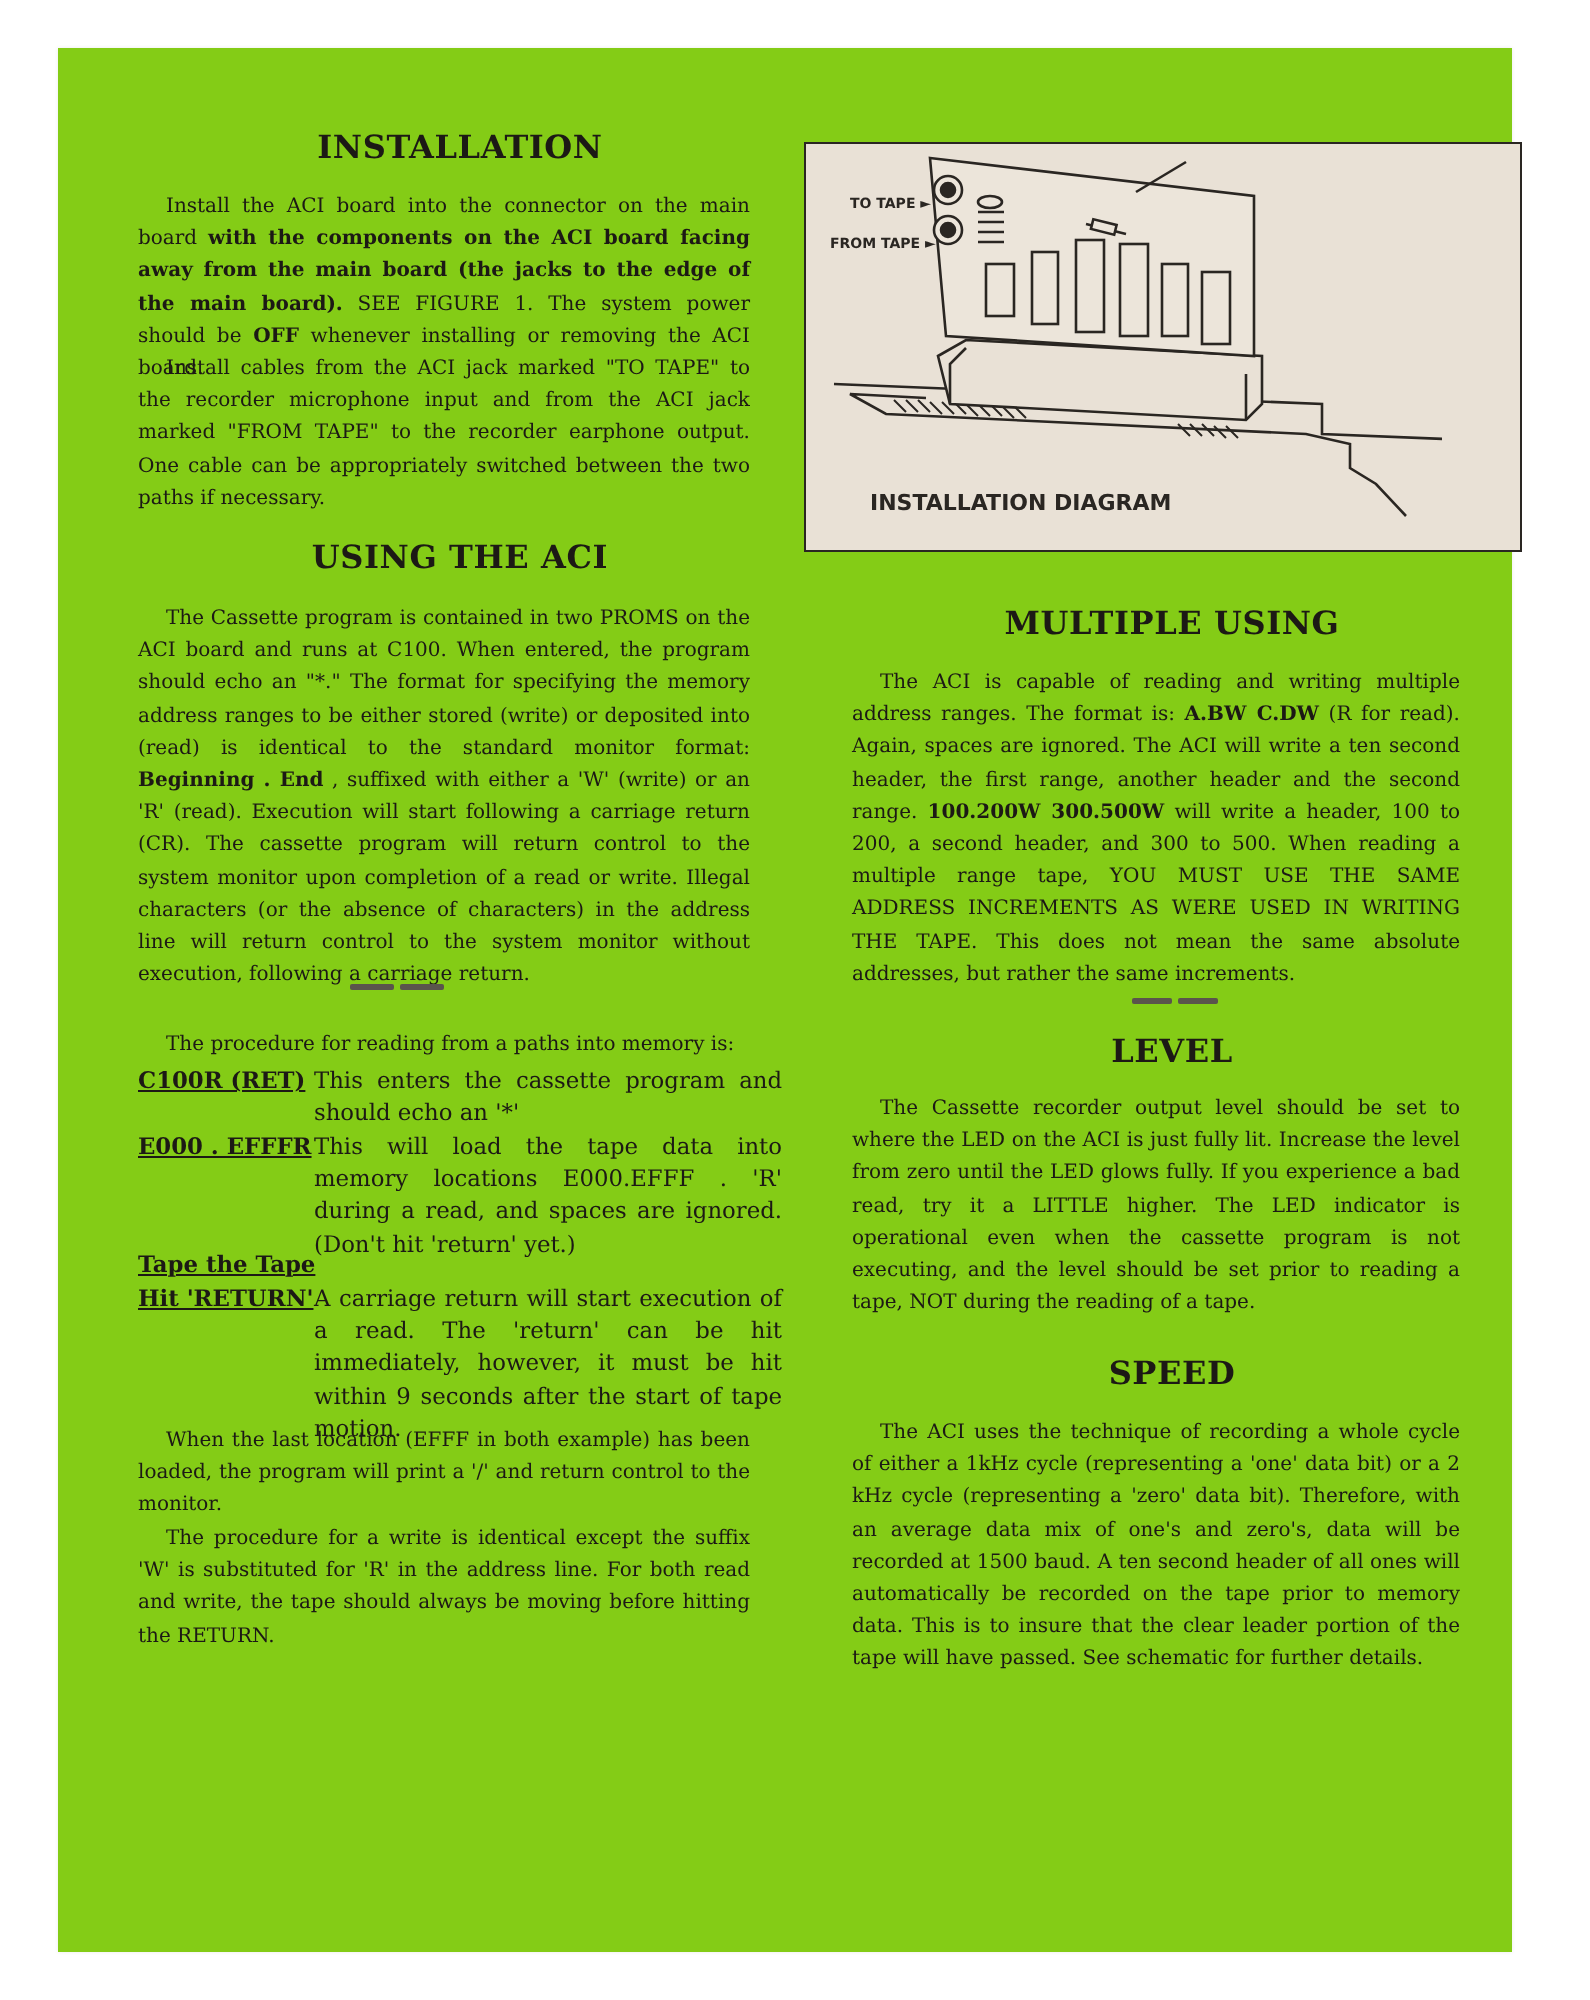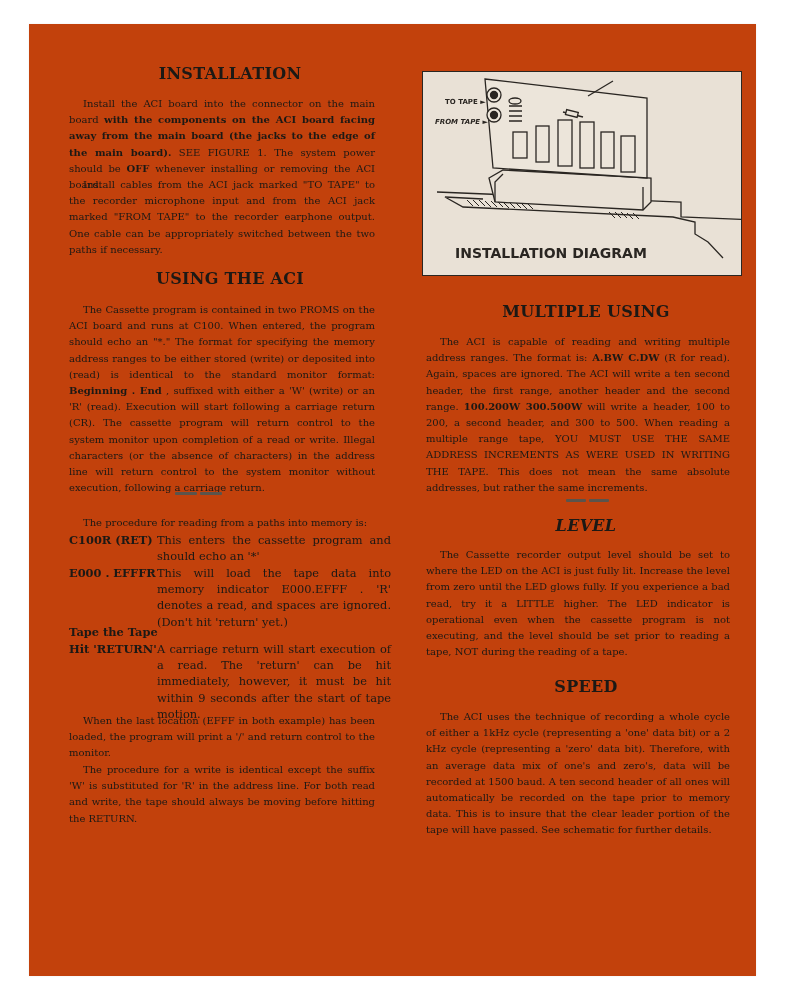--- a/index.html
+++ b/index.html
@@ -2,42 +2,42 @@
 <html><head>
 <meta charset="utf-8">
 <style>
   html, body { margin: 0; padding: 0; }
   body {
     width: 795px; height: 1000px; background: #ffffff; position: relative; overflow: hidden;
     font-family: "DejaVu Serif", serif; color: #1c1915;
   }
   .page {
     position: absolute; left: 29px; top: 24px; width: 727px; height: 952px;
-    background: #c2410c; box-shadow: 0 0 2px rgba(0,0,0,0.08);
+    background: #84cc16; box-shadow: 0 0 2px rgba(0,0,0,0.08);
   }
   .col { position: absolute; top: 0; }
   .col-left { left: 40px; width: 322px; }
   .col-right { left: 397px; width: 320px; }
   h2 {
     font-family: "DejaVu Serif", serif; font-weight: bold; font-size: 16px;
     text-align: center; margin: 0; letter-spacing: 0.3px; position: absolute; left: 0; right: 0;
   }
   p, .para {
     font-size: 10px; line-height: 16.2px; margin: 0; text-align: justify;
     text-indent: 14px; position: absolute; left: 0; right: 16px;
   }
   b { font-weight: bold; }
   .divider { position: absolute; height: 4px; }
   .divider span { position: absolute; top: 0; height: 3px; background: #5a544c; border-radius: 1px; }
   .proc-row { position: absolute; left: 0; right: 0; font-size: 11.4px; line-height: 16.2px; }
-  .proc-key { position: absolute; left: 0; font-weight: bold; white-space: nowrap; }
+  .proc-key { position: absolute; left: 0; font-weight: bold; white-space: nowrap; text-decoration: underline; }
   .proc-val { position: absolute; left: 88px; right: 0; text-align: justify; }
   .diagram {
-    position: absolute; left: 393px; top: 47px; width: 318px; height: 203px;
-    border: 1.5px solid #2a2622; background: #e9e1d6;
+    position: absolute; left: 373px; top: 47px; width: 318px; height: 203px;
+    border: 1.5px solid #2a2622; background: #e9e1d6; padding-left: 39px;
   }
   .diagram svg { position: absolute; left: 0; top: 0; }
   .diag-label { position: absolute; font-family: "DejaVu Sans", sans-serif; font-weight: bold; color: #2a2622; }
 </style>
 </head>
 <body>
 
 <div class="page">
 
   <div class="col col-left">
@@ -54,21 +54,21 @@
     </div>
 
     <p style="top:491px;">The procedure for reading from a paths into memory is:</p>
 
     <div class="proc-row" style="top:508px;">
       <span class="proc-key">C100R (RET)</span>
       <span class="proc-val">This enters the cassette program and should echo an '*'</span>
     </div>
     <div class="proc-row" style="top:541px;">
       <span class="proc-key">E000 . EFFFR</span>
-      <span class="proc-val">This will load the tape data into memory indicator E000.EFFF . 'R' denotes a read, and spaces are ignored. (Don't hit 'return' yet.)</span>
+      <span class="proc-val">This will load the tape data into memory locations E000.EFFF . 'R' during a read, and spaces are ignored. (Don't hit 'return' yet.)</span>
     </div>
     <div class="proc-row" style="top:600px;">
       <span class="proc-key">Tape the Tape</span>
     </div>
     <div class="proc-row" style="top:617px;">
       <span class="proc-key">Hit 'RETURN'</span>
       <span class="proc-val">A carriage return will start execution of a read. The 'return' can be hit immediately, however, it must be hit within 9 seconds after the start of tape motion.</span>
     </div>
 
     <p style="top:689px;">When the last location (EFFF in both example) has been loaded, the program will print a '/' and return control to the monitor.</p>
@@ -108,32 +108,32 @@
 
         <rect x="90" y="60" width="14" height="26" fill="#ece5da"></rect>
         <rect x="113" y="54" width="13" height="36" fill="#ece5da"></rect>
         <rect x="135" y="48" width="14" height="46" fill="#ece5da"></rect>
         <rect x="157" y="50" width="14" height="46" fill="#ece5da"></rect>
         <rect x="178" y="60" width="13" height="36" fill="#ece5da"></rect>
         <rect x="198" y="64" width="14" height="36" fill="#ece5da"></rect>
       </g>
     </svg>
     <div class="diag-label" style="left:22px; top:26px; font-size:7px;">TO TAPE ►</div>
-    <div class="diag-label" style="left:12px; top:46px; font-size:7px;font-style:italic;">FROM TAPE ►</div>
-    <div class="diag-label" style="left:32px; top:173px; font-size:14px;">INSTALLATION DIAGRAM</div>
+    <div class="diag-label" style="left:12px; top:46px; font-size:7px;">FROM TAPE ►</div>
+    <div class="diag-label" style="left:32px; top:173px; font-size:11px;">INSTALLATION DIAGRAM</div>
   </div>
 
   <div class="col col-right">
     <h2 style="top:278px;">MULTIPLE USING</h2>
     <p style="top:310px;"><span>The ACI is capable of reading and writing multiple address ranges. The format is: </span><b>A.BW C.DW</b><span> (R for read). Again, spaces are ignored. The ACI will write a ten second header, the first range, another header and the second range. </span><b>100.200W 300.500W</b><span> will write a header, 100 to 200, a second header, and 300 to 500. When reading a multiple range tape, YOU MUST USE THE SAME ADDRESS INCREMENTS AS WERE USED IN WRITING THE TAPE. This does not mean the same absolute addresses, but rather the same increments.</span></p>
 
     <div class="divider" style="top:475px; left:140px; width:50px;">
       <span style="left:0; width:20px;"></span>
       <span style="left:23px; width:20px;"></span>
     </div>
 
-    <h2 style="top:492px;font-style:italic;">LEVEL</h2>
+    <h2 style="top:492px;">LEVEL</h2>
     <p style="top:523px;">The Cassette recorder output level should be set to where the LED on the ACI is just fully lit. Increase the level from zero until the LED glows fully. If you experience a bad read, try it a LITTLE higher. The LED indicator is operational even when the cassette program is not executing, and the level should be set prior to reading a tape, NOT during the reading of a tape.</p>
 
     <h2 style="top:653px;">SPEED</h2>
     <p style="top:685px;">The ACI uses the technique of recording a whole cycle of either a 1kHz cycle (representing a 'one' data bit) or a 2 kHz cycle (representing a 'zero' data bit). Therefore, with an average data mix of one's and zero's, data will be recorded at 1500 baud. A ten second header of all ones will automatically be recorded on the tape prior to memory data. This is to insure that the clear leader portion of the tape will have passed. See schematic for further details.</p>
   </div>
 </div>
 
 </body></html>

